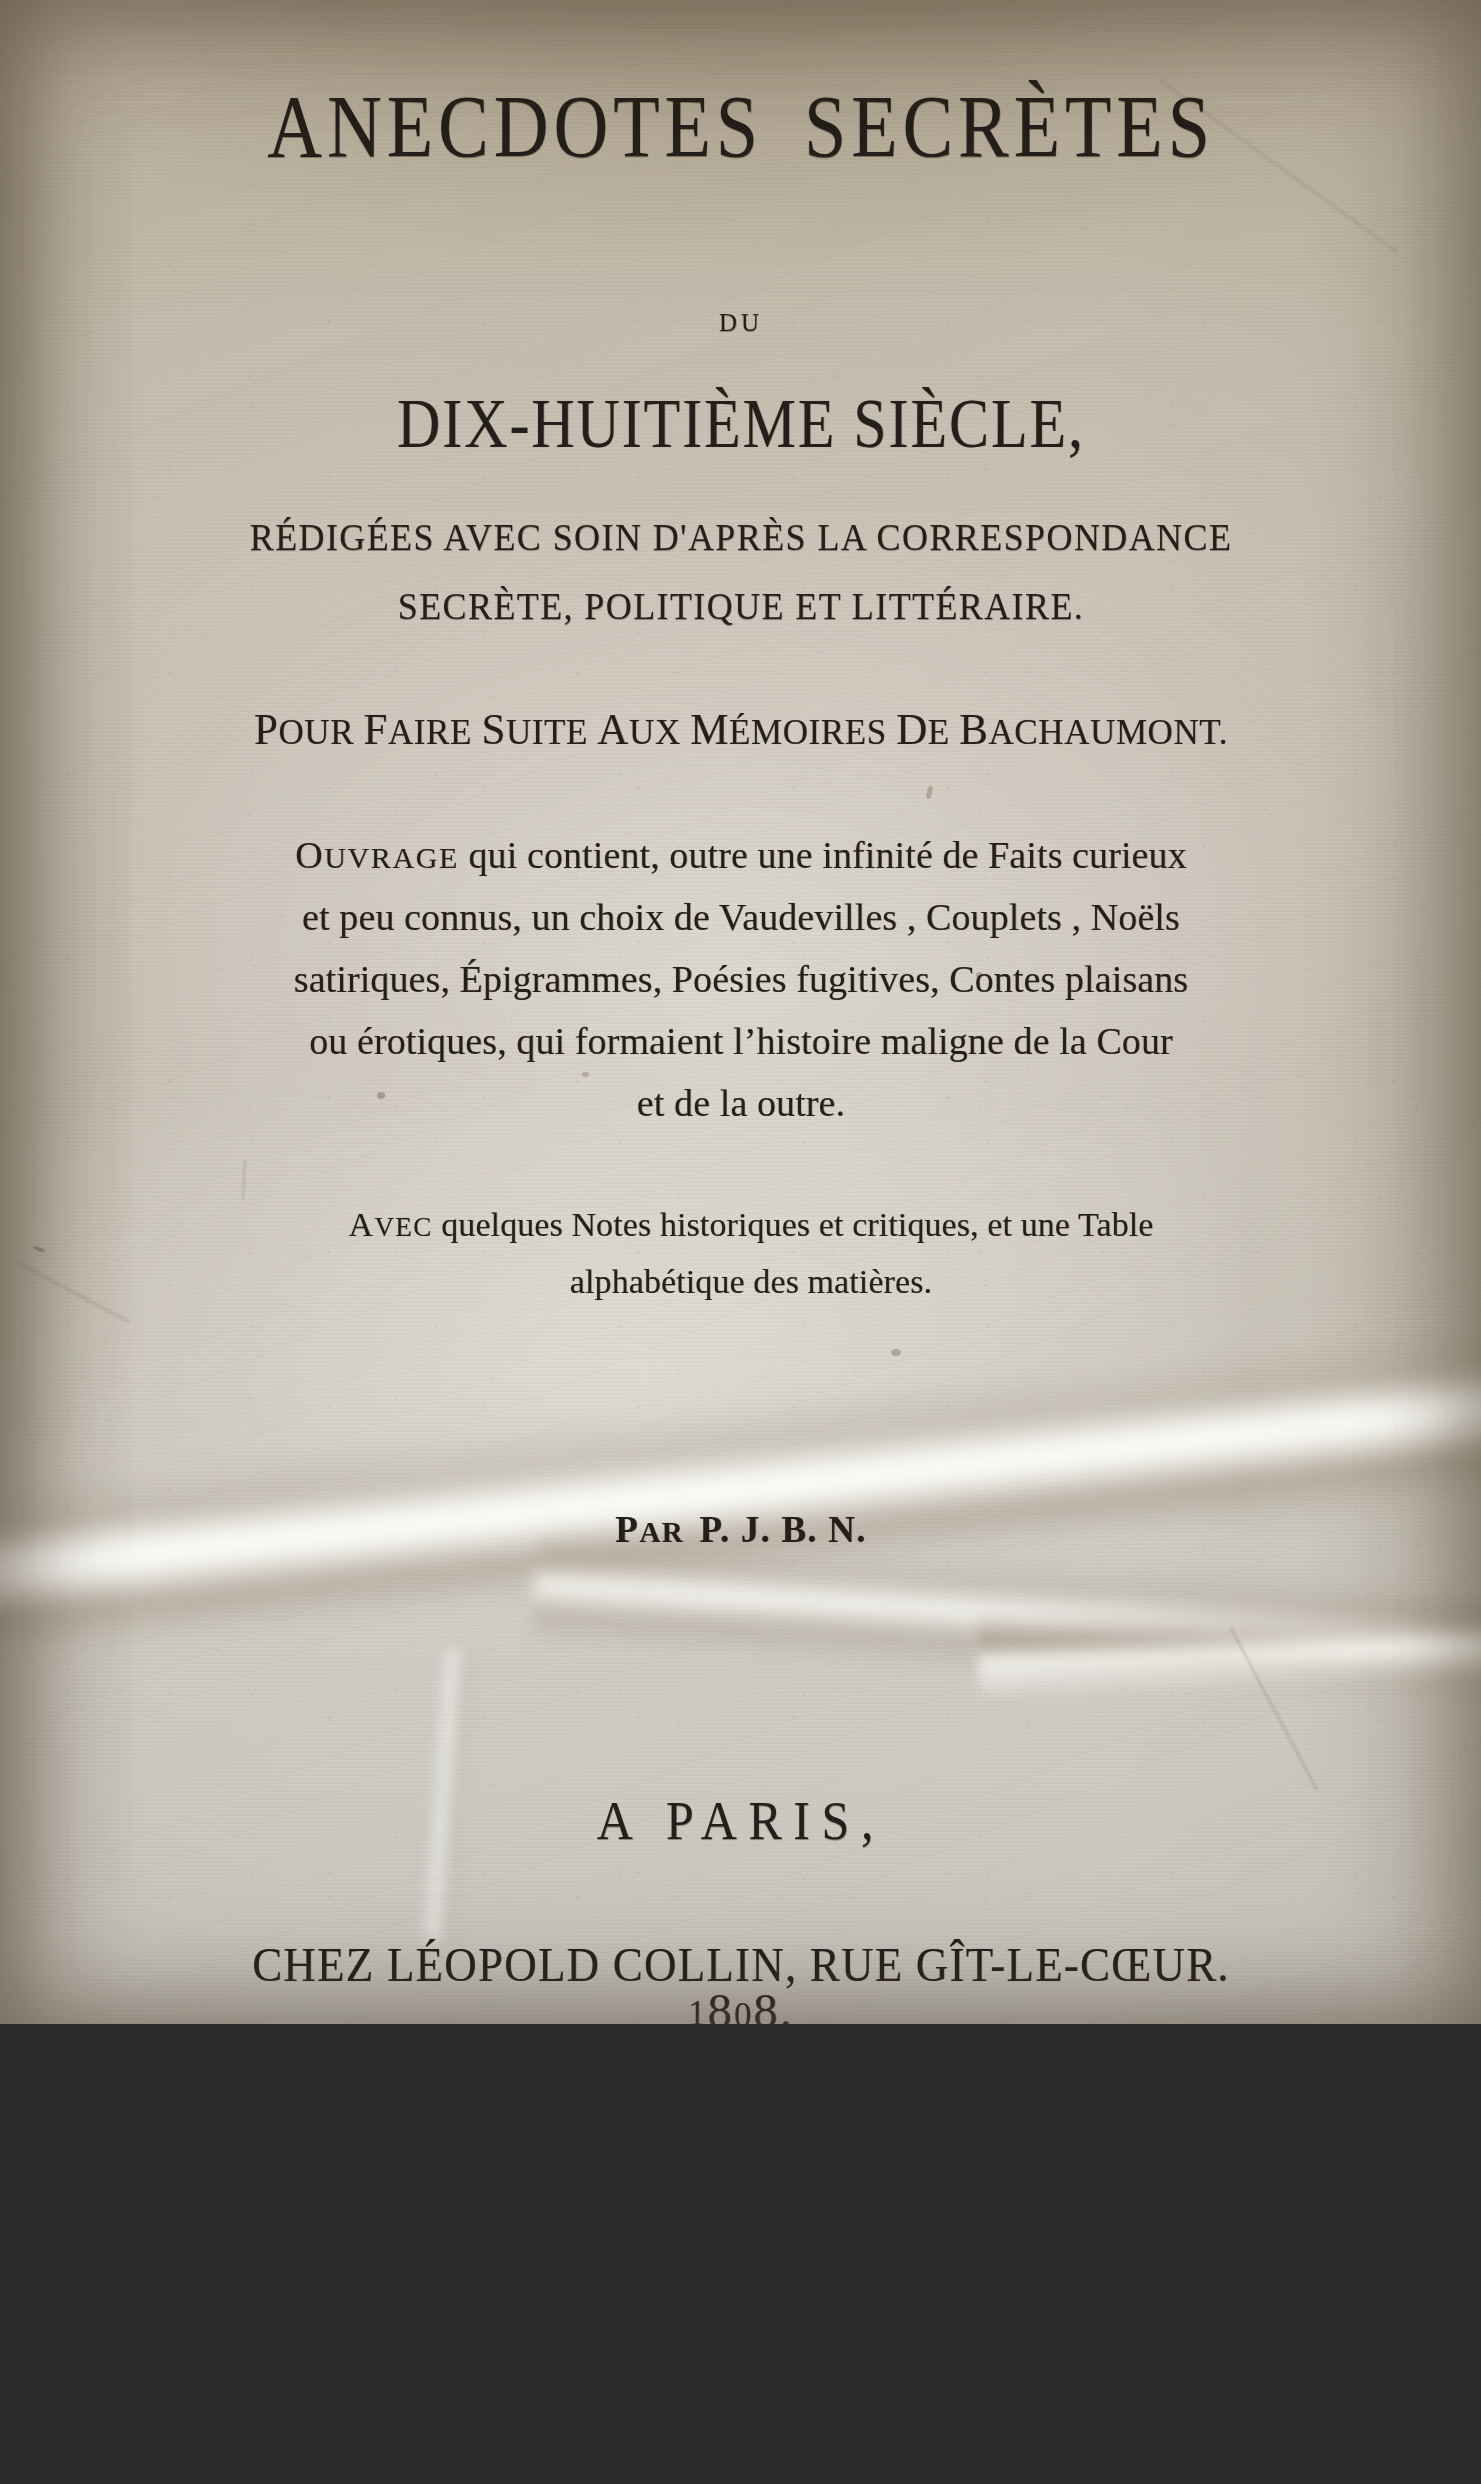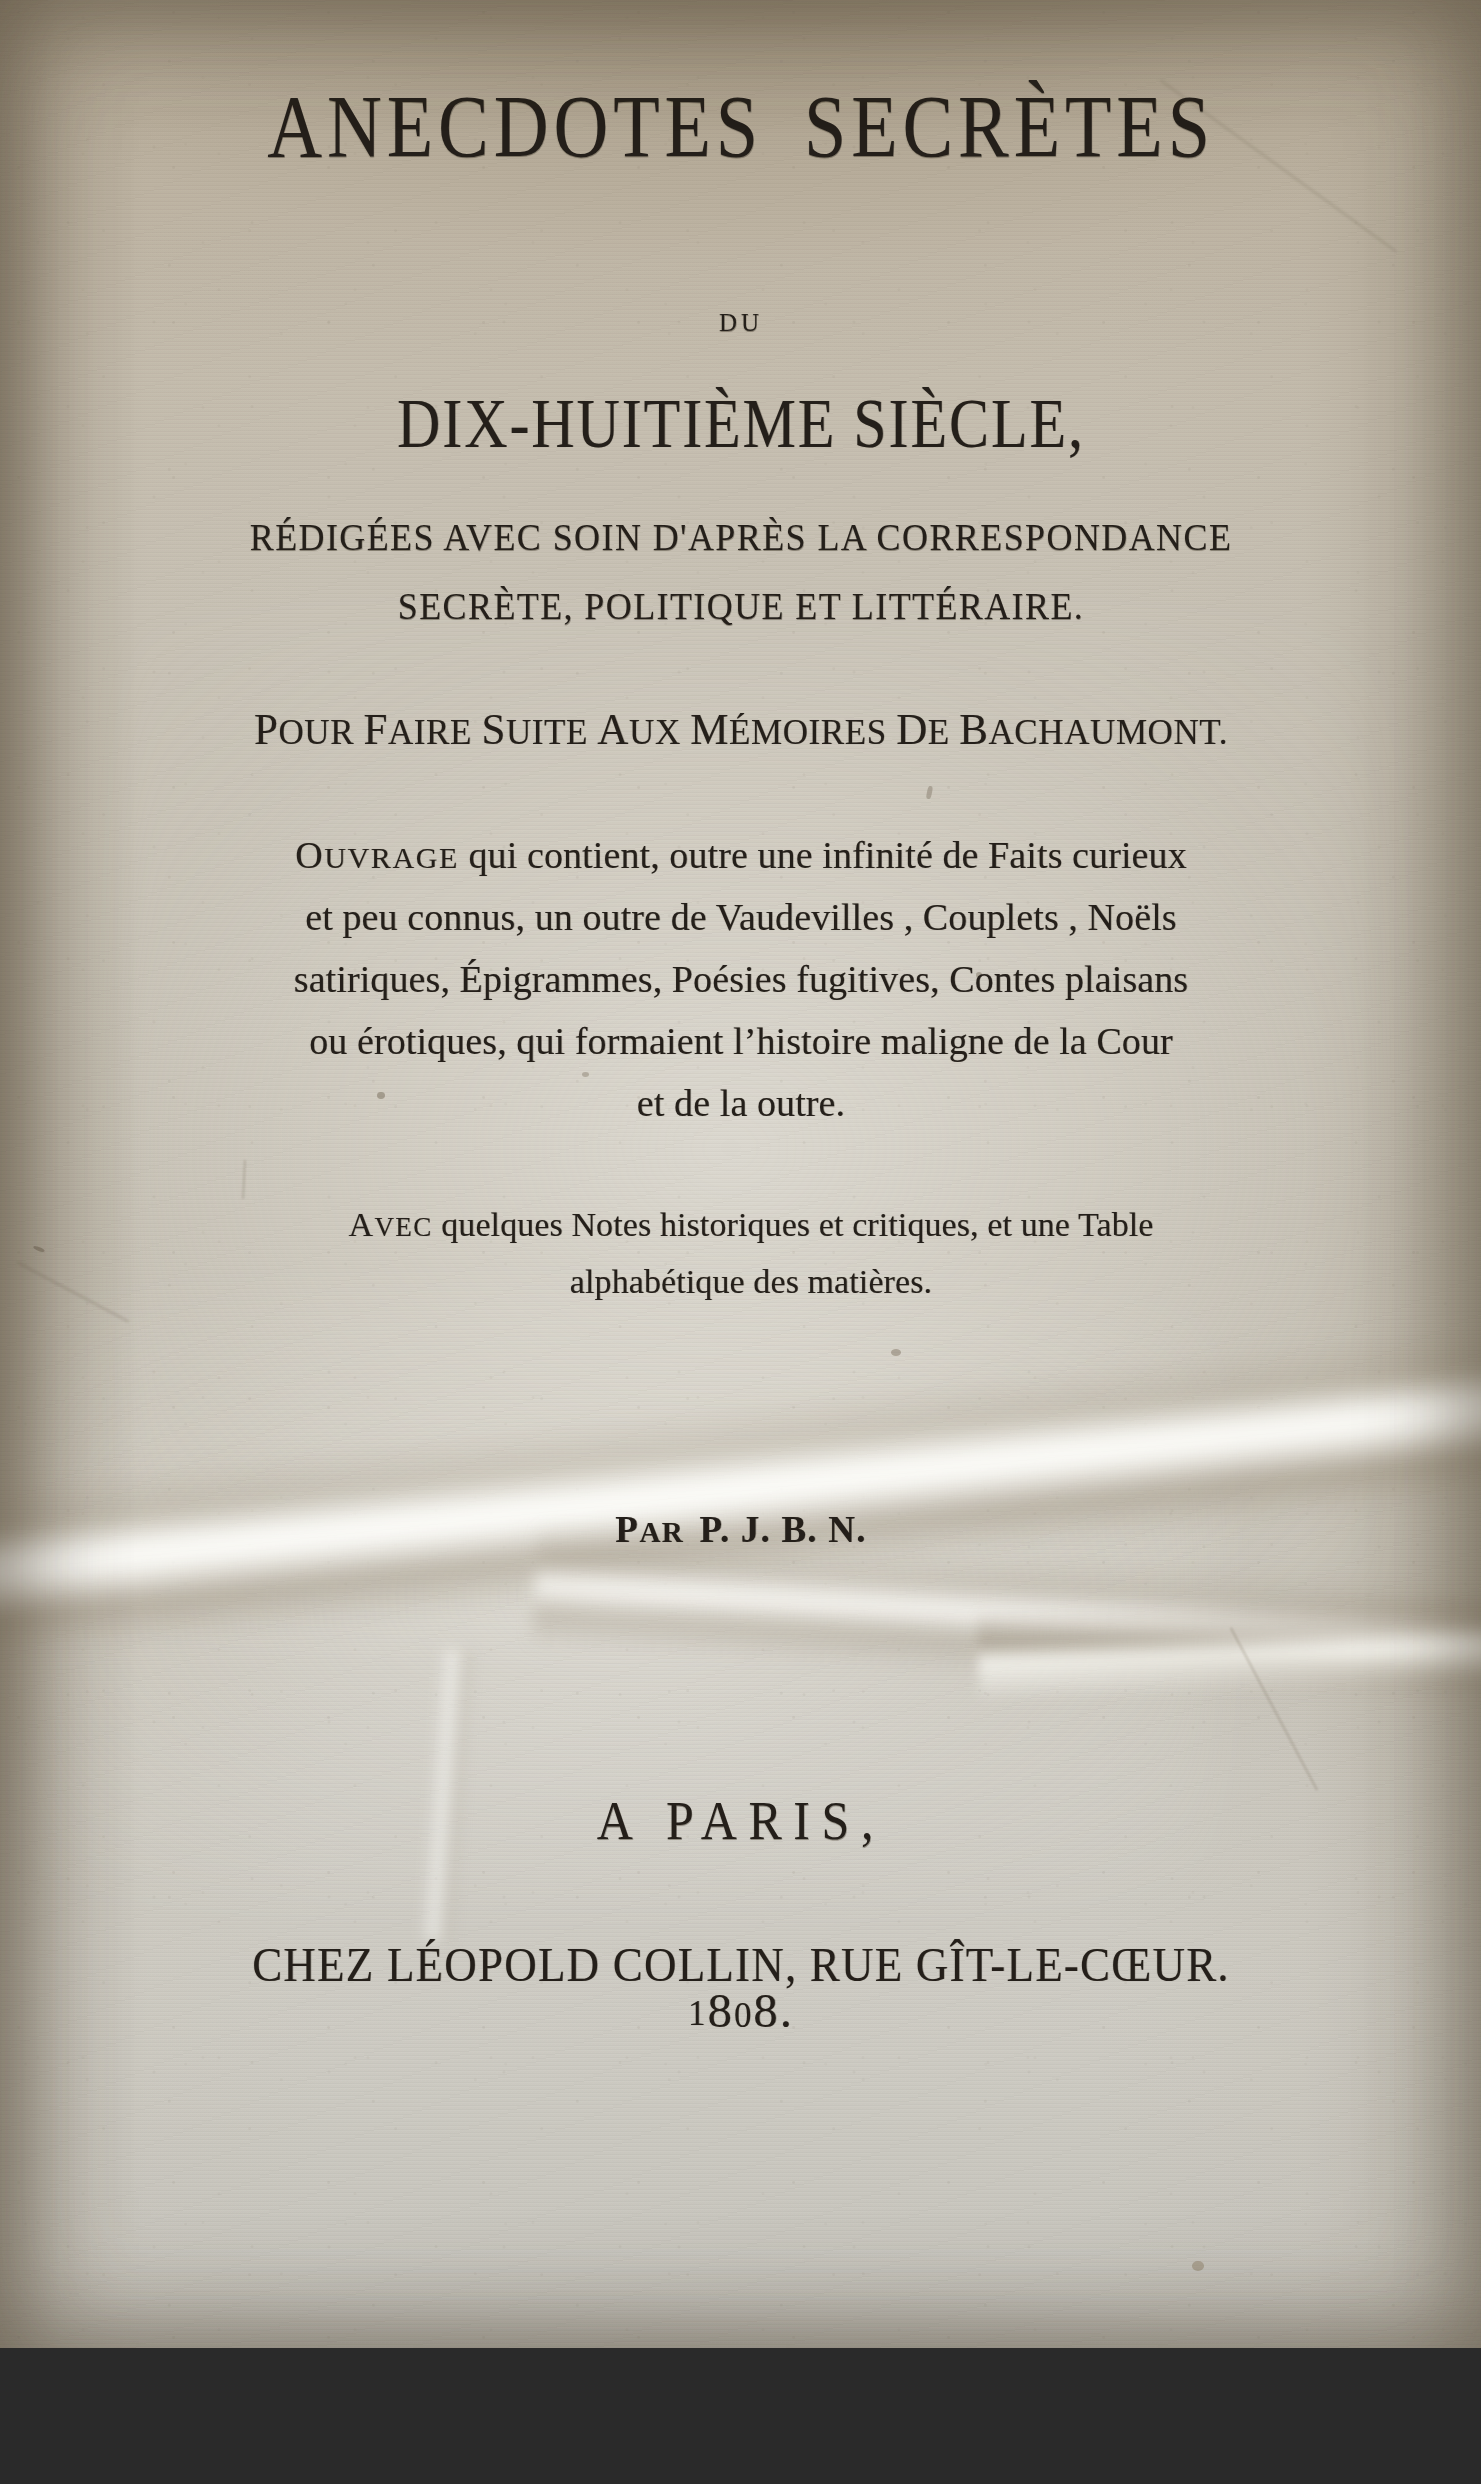--- a/index.html
+++ b/index.html
@@ -4,21 +4,21 @@
 <style>
   html, body {
     margin: 0;
     padding: 0;
     background: #2a2a2a;
   }
 
   #page {
     position: relative;
     width: 1482px;
-    height: 2348px;
+    height: 2024px;
     overflow: hidden;
     background: #f0abfc;
     font-family: "Liberation Serif", "DejaVu Serif", serif;
     color: #23201c;
   }
 
   
   .paper-base {
     position: absolute;
     inset: 0;
@@ -408,21 +408,21 @@
       <span class="cap-big">A</span><span>UX</span>
       <span class="cap-big">M</span><span>ÉMOIRES</span>
       <span class="cap-big">D</span><span>E</span>
       <span class="cap-big">B</span><span>ACHAUMONT.</span>
     </div>
 
     <div class="body-para para-ouvrage ink">
       <div class="bl">
         <span class="ouvrage-cap"><span class="drop">O</span><span>UVRAGE</span></span><span> qui contient, outre une infinité de Faits curieux</span>
       </div>
-      <div class="bl">et peu connus, un outre de Vaudevilles , Couplets , Noëls</div>
+      <div class="bl">et peu connus, un choix de Vaudevilles , Couplets , Noëls</div>
       <div class="bl">satiriques, Épigrammes, Poésies fugitives, Contes plaisans</div>
       <div class="bl">ou érotiques, qui formaient l’histoire maligne de la Cour</div>
       <div class="bl">et de la outre.</div>
     </div>
 
     <div class="body-para para-avec ink">
       <div class="bl">
         <span class="avec-cap"><span class="drop">A</span><span>VEC</span></span><span> quelques Notes historiques et critiques, et une Table</span>
       </div>
       <div class="bl">alphabétique des matières.</div>

